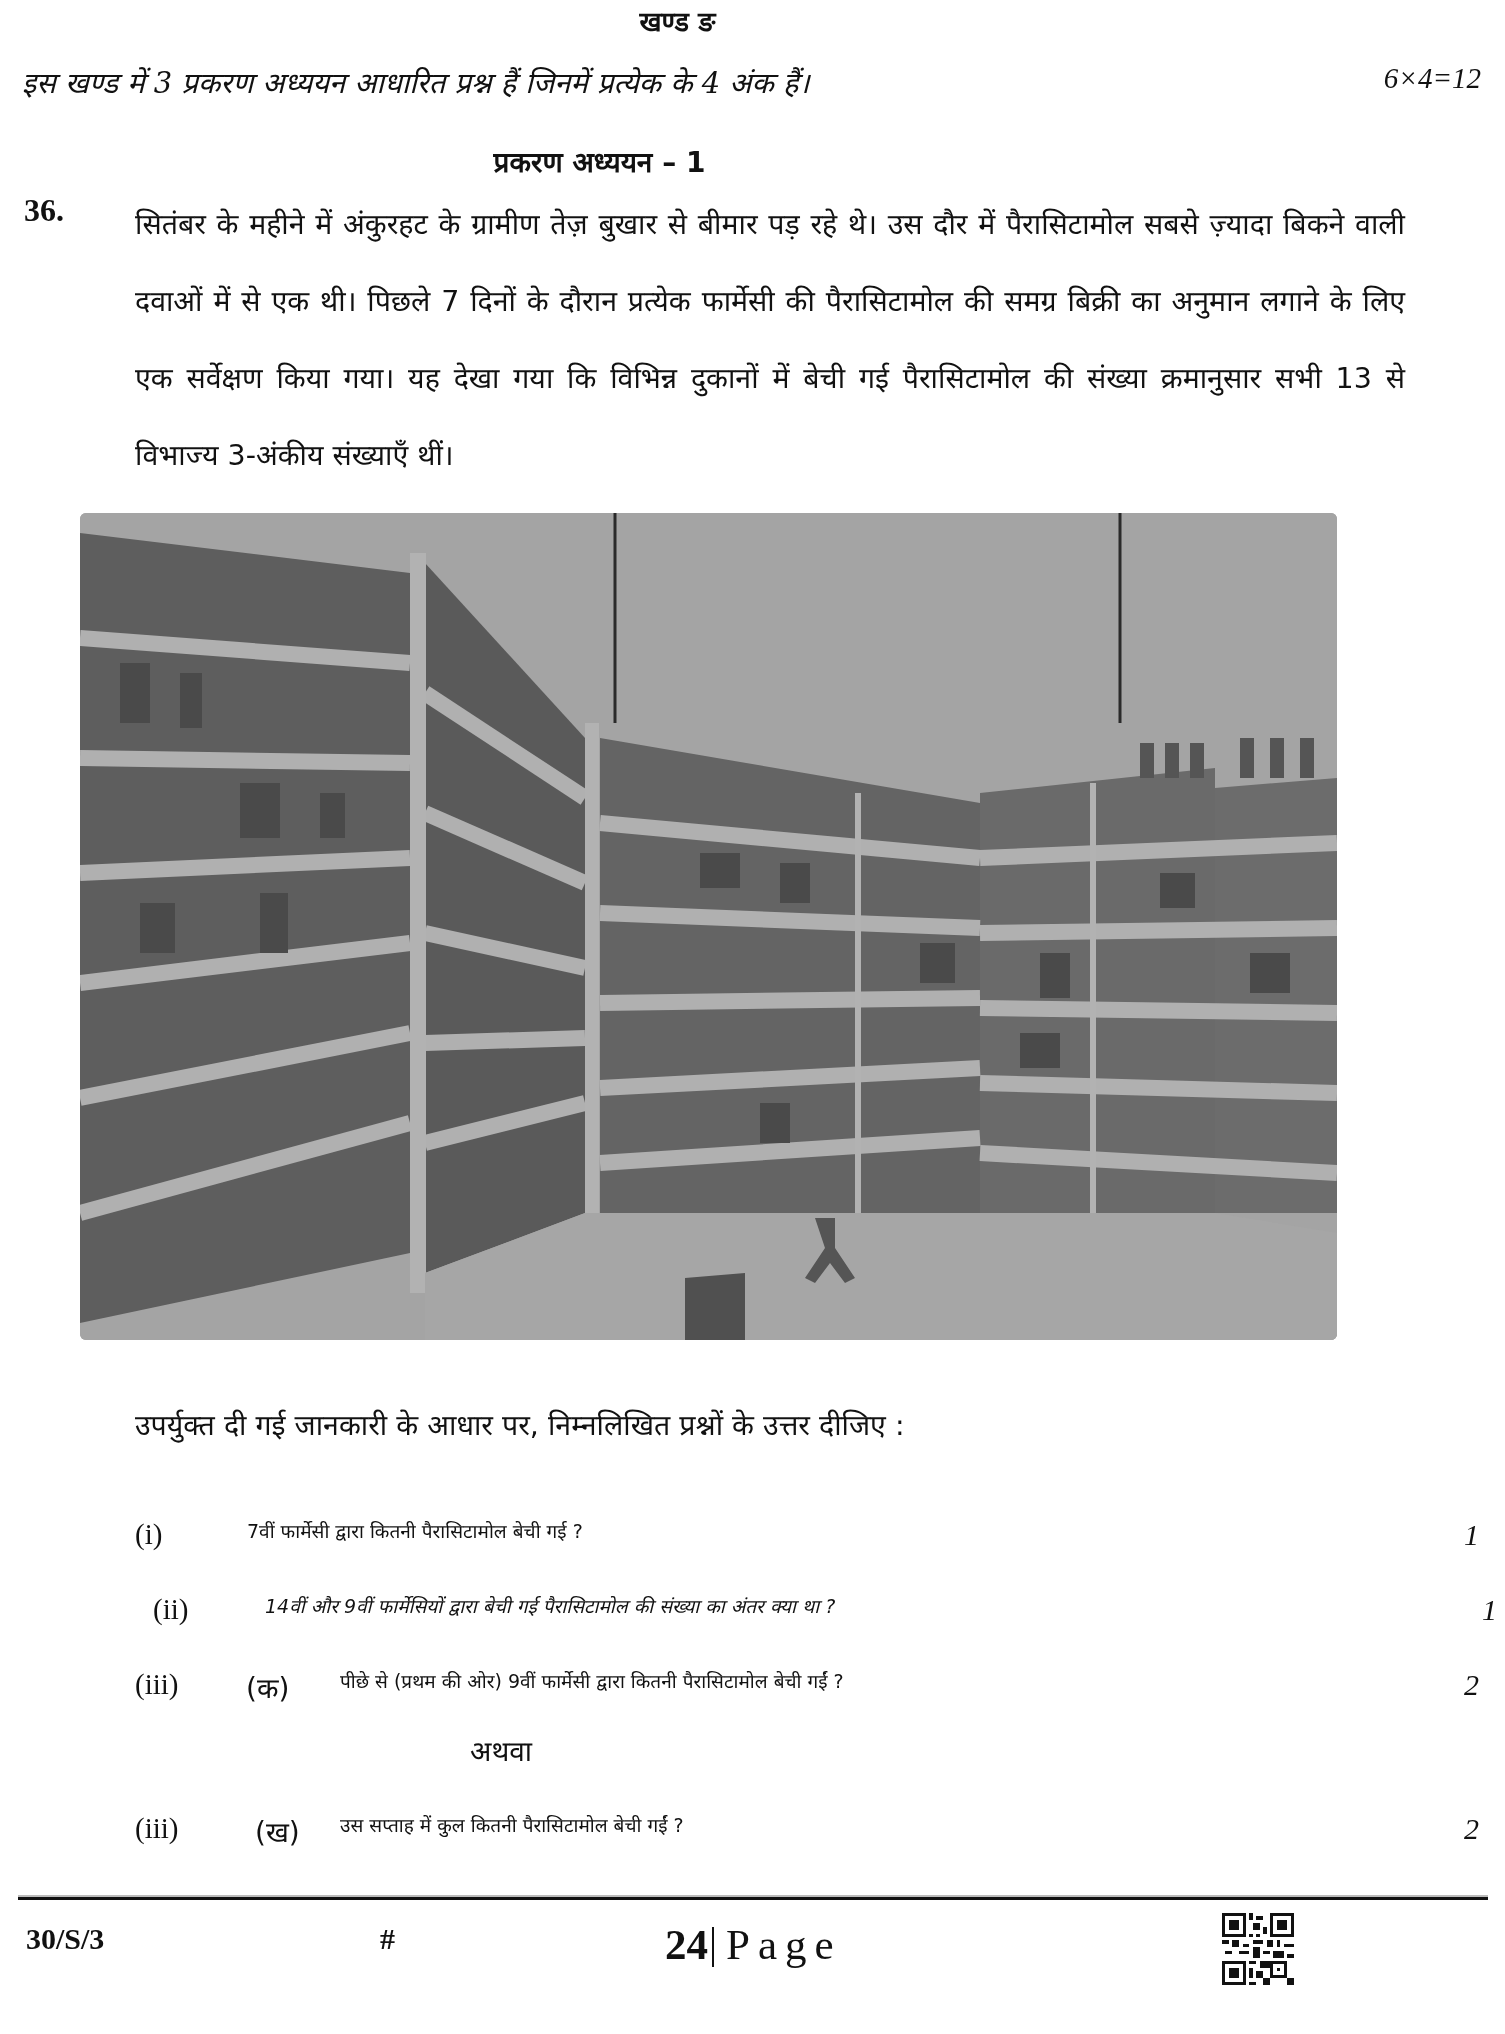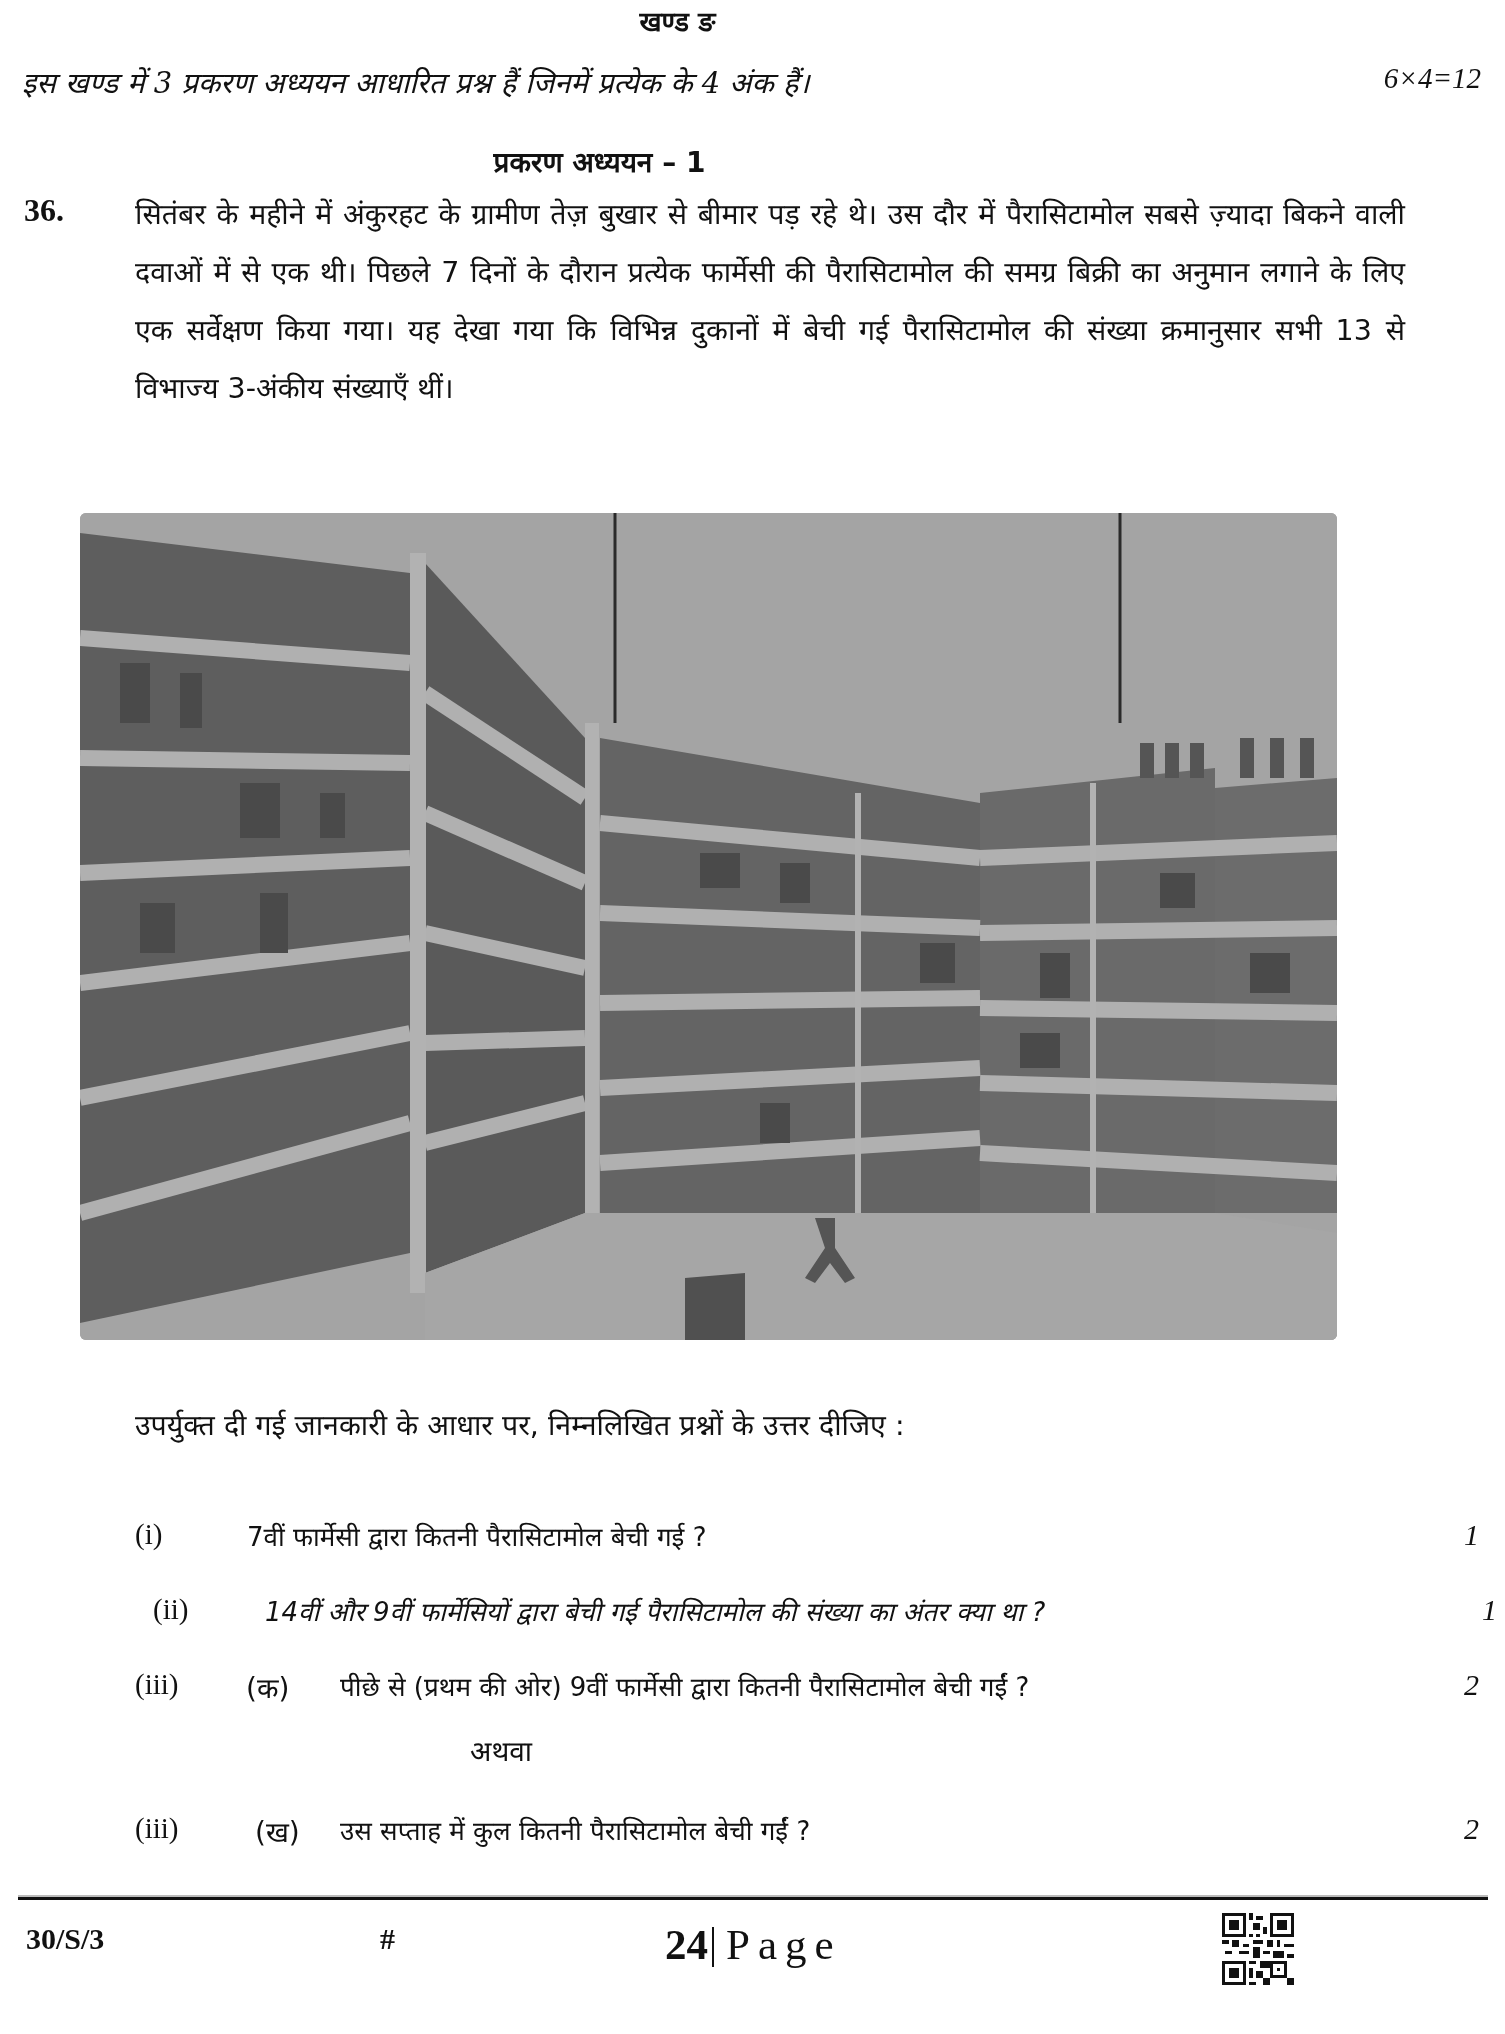--- a/index.html
+++ b/index.html
@@ -22,41 +22,41 @@
   }
   .case-title {
     left: 0; width: 1199px; top: 142px; text-align: center;
     font-weight: bold; font-size: 28px; font-family: "DejaVu Sans", sans-serif;
   }
   .q-number {
     left: 24px; top: 192px; font-weight: bold; font-size: 32px;
     font-family: "Liberation Serif", serif;
   }
   .q-body {
-    left: 135px; top: 186px; width: 1270px; font-size: 28.5px; line-height: 58px;
+    left: 135px; top: 186px; width: 1270px; font-size: 28.5px; line-height: 77px;
     font-family: "DejaVu Sans", sans-serif; text-align: justify;
   }
   .figure {
     left: 80px; top: 513px; width: 1257px; height: 827px;
     background: #a3a3a3; border-radius: 6px; overflow: hidden;
   }
   .figure svg { display: block; }
   .prompt {
     left: 135px; top: 1405px; font-size: 28.5px; font-family: "DejaVu Sans", sans-serif;
   }
   .sub-row { left: 0; width: 1505px; height: 50px; }
   .sub-num {
     position: absolute; left: 135px; font-size: 29px;
     font-family: "Liberation Serif", serif;
   }
   .sub-opt {
     position: absolute; font-size: 28px; font-family: "DejaVu Sans", sans-serif;
   }
   .sub-text {
-    position: absolute; font-size: 26px; font-family: "DejaVu Sans", sans-serif; white-space: nowrap;
+    position: absolute; font-size: 19px; font-family: "DejaVu Sans", sans-serif; white-space: nowrap;
   }
   .sub-marks {
     position: absolute; right: 26px; font-style: italic; font-size: 30px;
     font-family: "Liberation Serif", serif;
   }
   .or-label {
     left: 470px; top: 1731px; font-weight: normal; font-size: 28px;
     font-family: "DejaVu Sans", sans-serif;
   }
   .footer-rule {

